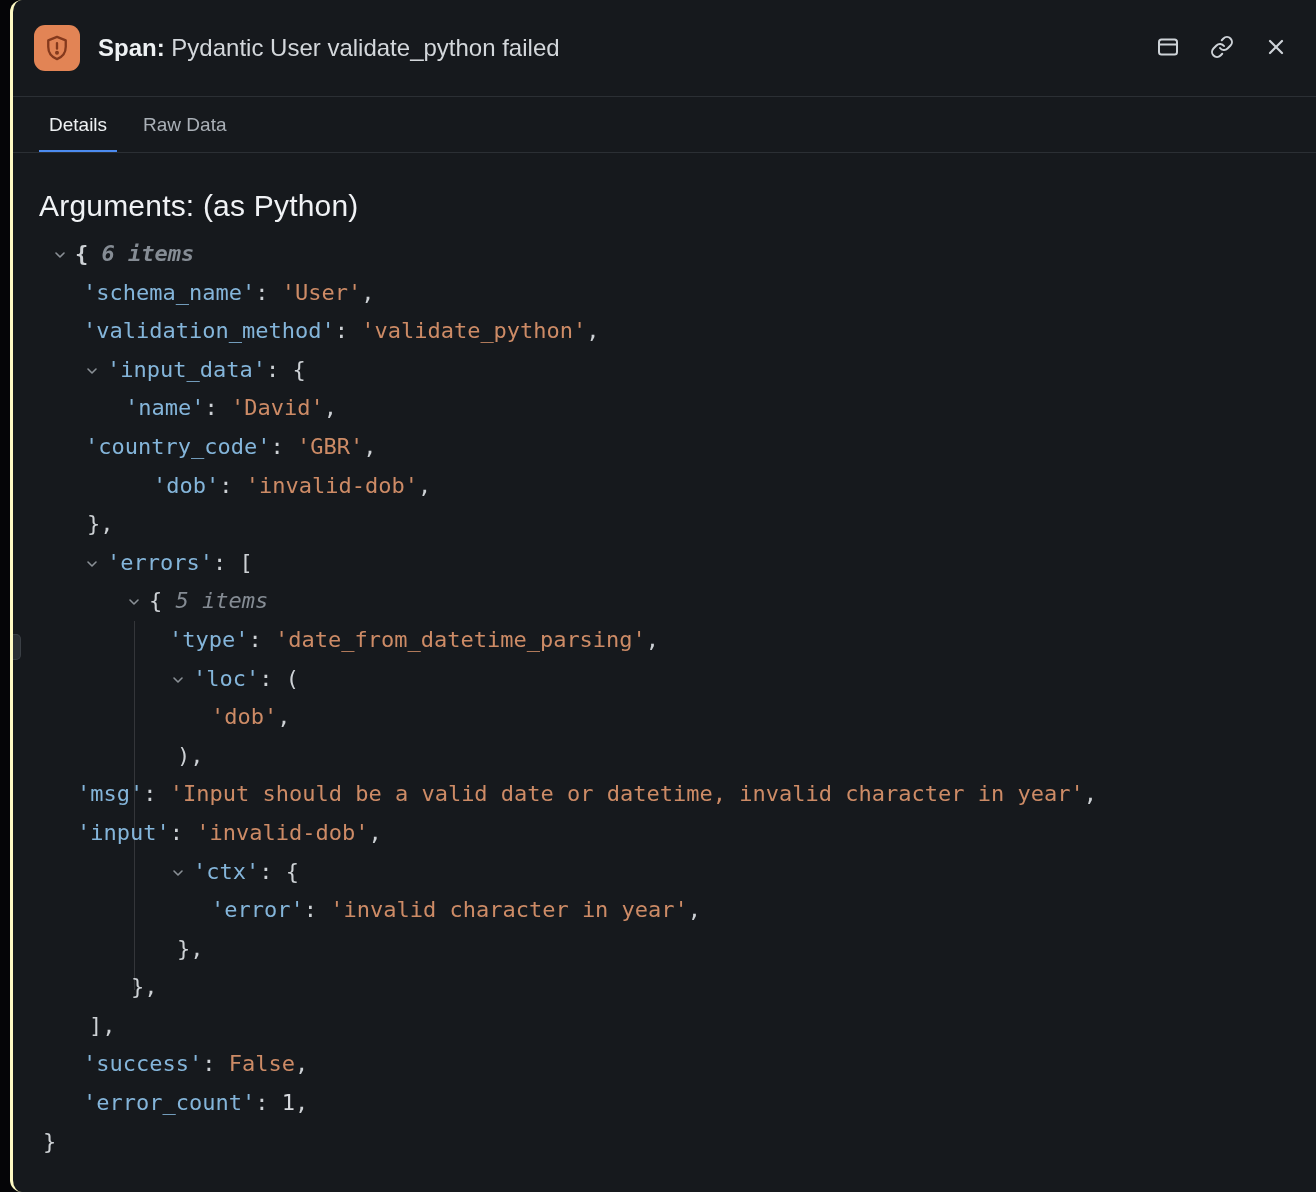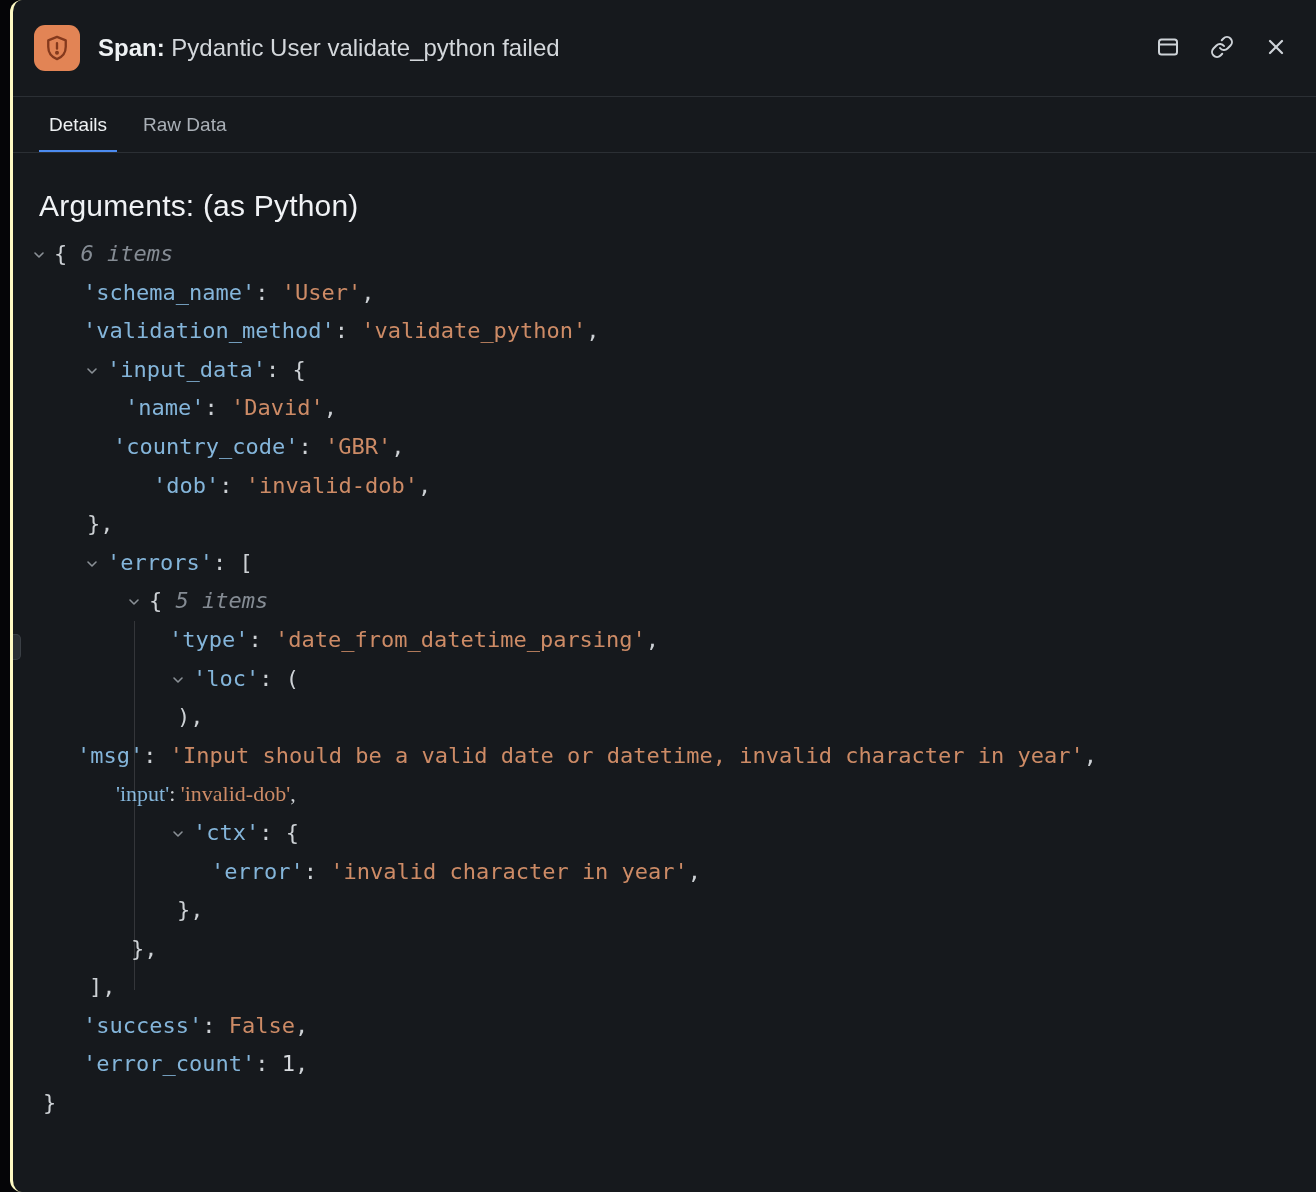--- a/index.html
+++ b/index.html
@@ -87,45 +87,46 @@
   </header>
 
   <nav class="tabs">
     <div class="tab active">Details</div>
     <div class="tab">Raw Data</div>
   </nav>
 
   <main class="content">
     <h1>Arguments: (as Python)</h1>
     <div class="tree" id="tree">
-        <div class="line" style="padding-left: 19px;"><span class="chev"><svg viewBox="0 0 14 14" width="14" height="14">
+        <div class="line" style="padding-left: 40px; font-weight: bold;"><span class="chev"><svg viewBox="0 0 14 14" width="14" height="14">
               <polyline points="3,5 7,9 11,5" fill="none" stroke="currentColor" stroke-width="1.6" stroke-linecap="round" stroke-linejoin="round"></polyline>
             </svg></span><span class="tok tok-p">{ </span><span class="tok tok-m">6 items</span></div>
         <div class="line" style="padding-left: 70px;"><span class="tok tok-k">'schema_name'</span><span class="tok tok-p">: </span><span class="tok tok-s">'User'</span><span class="tok tok-p">,</span></div>
         <div class="line" style="padding-left: 70px;"><span class="tok tok-k">'validation_method'</span><span class="tok tok-p">: </span><span class="tok tok-s">'validate_python'</span><span class="tok tok-p">,</span></div>
         <div class="line" style="padding-left: 72px;"><span class="chev"><svg viewBox="0 0 14 14" width="14" height="14">
               <polyline points="3,5 7,9 11,5" fill="none" stroke="currentColor" stroke-width="1.6" stroke-linecap="round" stroke-linejoin="round"></polyline>
             </svg></span><span class="tok tok-k">'input_data'</span><span class="tok tok-p">: {</span></div>
         <div class="line" style="padding-left: 112px;"><span class="tok tok-k">'name'</span><span class="tok tok-p">: </span><span class="tok tok-s">'David'</span><span class="tok tok-p">,</span></div>
-        <div class="line" style="padding-left: 100px;"><span class="tok tok-k">'country_code'</span><span class="tok tok-p">: </span><span class="tok tok-s">'GBR'</span><span class="tok tok-p">,</span></div>
+        <div class="line" style="padding-left: 72px;"><span class="tok tok-k">'country_code'</span><span class="tok tok-p">: </span><span class="tok tok-s">'GBR'</span><span class="tok tok-p">,</span></div>
         <div class="line" style="padding-left: 112px; margin-left: 28px;"><span class="tok tok-k">'dob'</span><span class="tok tok-p">: </span><span class="tok tok-s">'invalid-dob'</span><span class="tok tok-p">,</span></div>
         <div class="line" style="padding-left: 74px;"><span class="tok tok-p">},</span></div>
         <div class="line" style="padding-left: 72px;"><span class="chev"><svg viewBox="0 0 14 14" width="14" height="14">
               <polyline points="3,5 7,9 11,5" fill="none" stroke="currentColor" stroke-width="1.6" stroke-linecap="round" stroke-linejoin="round"></polyline>
             </svg></span><span class="tok tok-k">'errors'</span><span class="tok tok-p">: [</span></div>
         <div class="line" style="padding-left: 114px;"><span class="chev"><svg viewBox="0 0 14 14" width="14" height="14">
               <polyline points="3,5 7,9 11,5" fill="none" stroke="currentColor" stroke-width="1.6" stroke-linecap="round" stroke-linejoin="round"></polyline>
             </svg></span><span class="tok tok-p">{ </span><span class="tok tok-m">5 items</span></div>
         <div class="line" style="padding-left: 156px;"><span class="tok tok-k">'type'</span><span class="tok tok-p">: </span><span class="tok tok-s">'date_from_datetime_parsing'</span><span class="tok tok-p">,</span></div>
         <div class="line" style="padding-left: 158px;"><span class="chev"><svg viewBox="0 0 14 14" width="14" height="14">
               <polyline points="3,5 7,9 11,5" fill="none" stroke="currentColor" stroke-width="1.6" stroke-linecap="round" stroke-linejoin="round"></polyline>
             </svg></span><span class="tok tok-k">'loc'</span><span class="tok tok-p">: (</span></div>
+        <div class="line" style="padding-left: 198px;"><span class="tok tok-s">'dob'</span><span class="tok tok-p">,</span></div>
         <div class="line" style="padding-left: 164px;"><span class="tok tok-p">),</span></div>
         <div class="line" style="padding-left: 64px;"><span class="tok tok-k">'msg'</span><span class="tok tok-p">: </span><span class="tok tok-s">'Input should be a valid date or datetime, invalid character in year'</span><span class="tok tok-p">,</span></div>
-        <div class="line" style="padding-left: 103px; font-family: Liberation Serif, serif;"><span class="tok tok-k">'input'</span><span class="tok tok-p">: </span><span class="tok tok-s">'invalid-dob'</span><span class="tok tok-p">,</span></div>
+        <div class="line" style="padding-left: 64px;"><span class="tok tok-k">'input'</span><span class="tok tok-p">: </span><span class="tok tok-s">'invalid-dob'</span><span class="tok tok-p">,</span></div>
         <div class="line" style="padding-left: 158px;"><span class="chev"><svg viewBox="0 0 14 14" width="14" height="14">
               <polyline points="3,5 7,9 11,5" fill="none" stroke="currentColor" stroke-width="1.6" stroke-linecap="round" stroke-linejoin="round"></polyline>
             </svg></span><span class="tok tok-k">'ctx'</span><span class="tok tok-p">: {</span></div>
         <div class="line" style="padding-left: 198px;"><span class="tok tok-k">'error'</span><span class="tok tok-p">: </span><span class="tok tok-s">'invalid character in year'</span><span class="tok tok-p">,</span></div>
         <div class="line" style="padding-left: 164px;"><span class="tok tok-p">},</span></div>
         <div class="line" style="padding-left: 118px;"><span class="tok tok-p">},</span></div>
         <div class="line" style="padding-left: 76px;"><span class="tok tok-p">],</span></div>
         <div class="line" style="padding-left: 70px;"><span class="tok tok-k">'success'</span><span class="tok tok-p">: </span><span class="tok tok-b">False</span><span class="tok tok-p">,</span></div>
         <div class="line" style="padding-left: 70px;"><span class="tok tok-k">'error_count'</span><span class="tok tok-p">: </span><span class="tok tok-n">1</span><span class="tok tok-p">,</span></div>
         <div class="line" style="padding-left: 30px;"><span class="tok tok-p">}</span></div>

